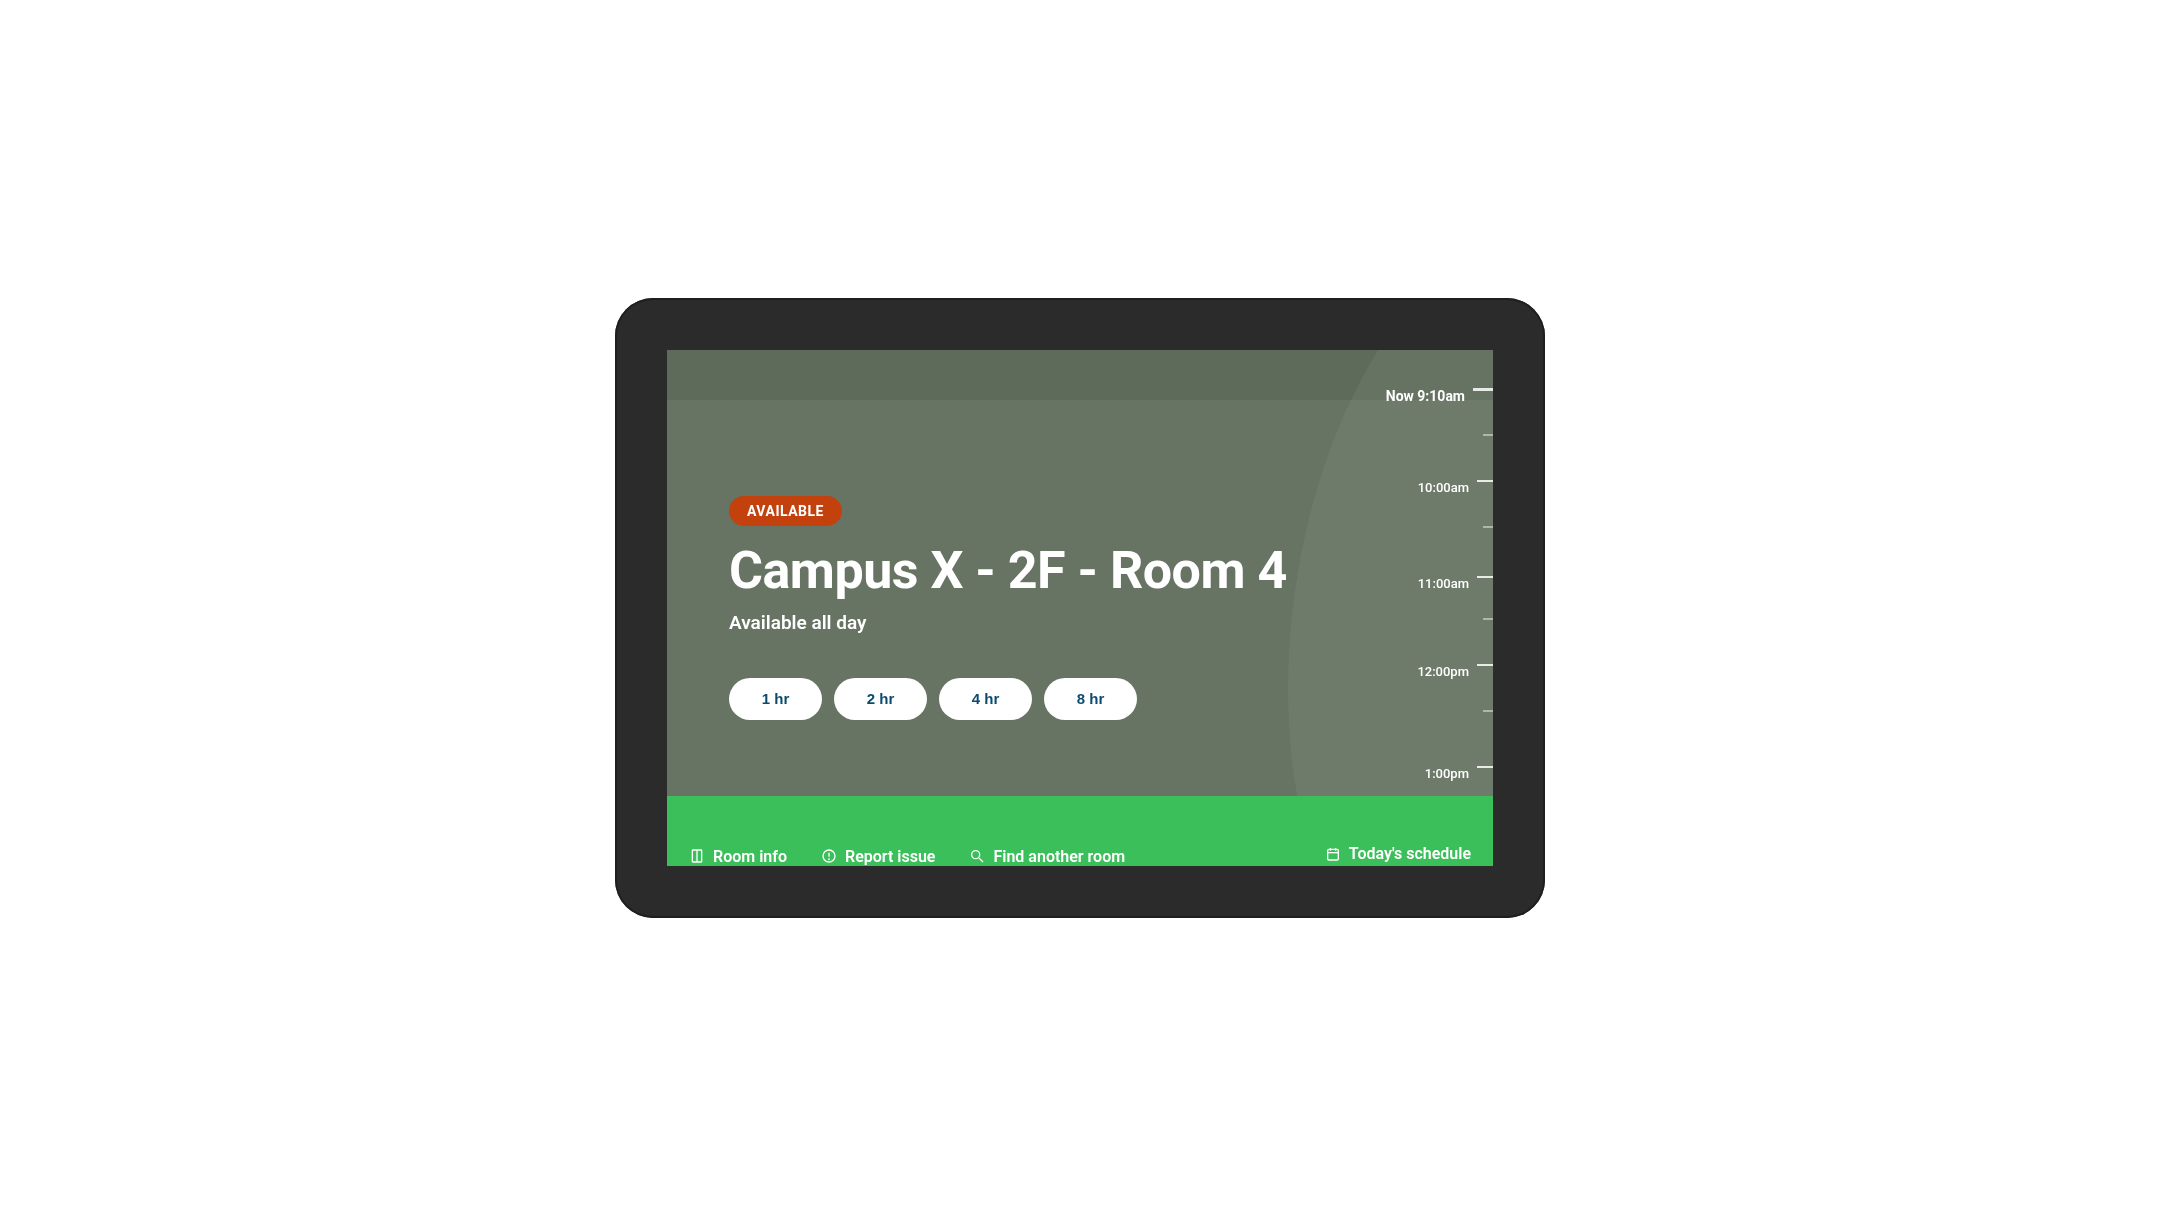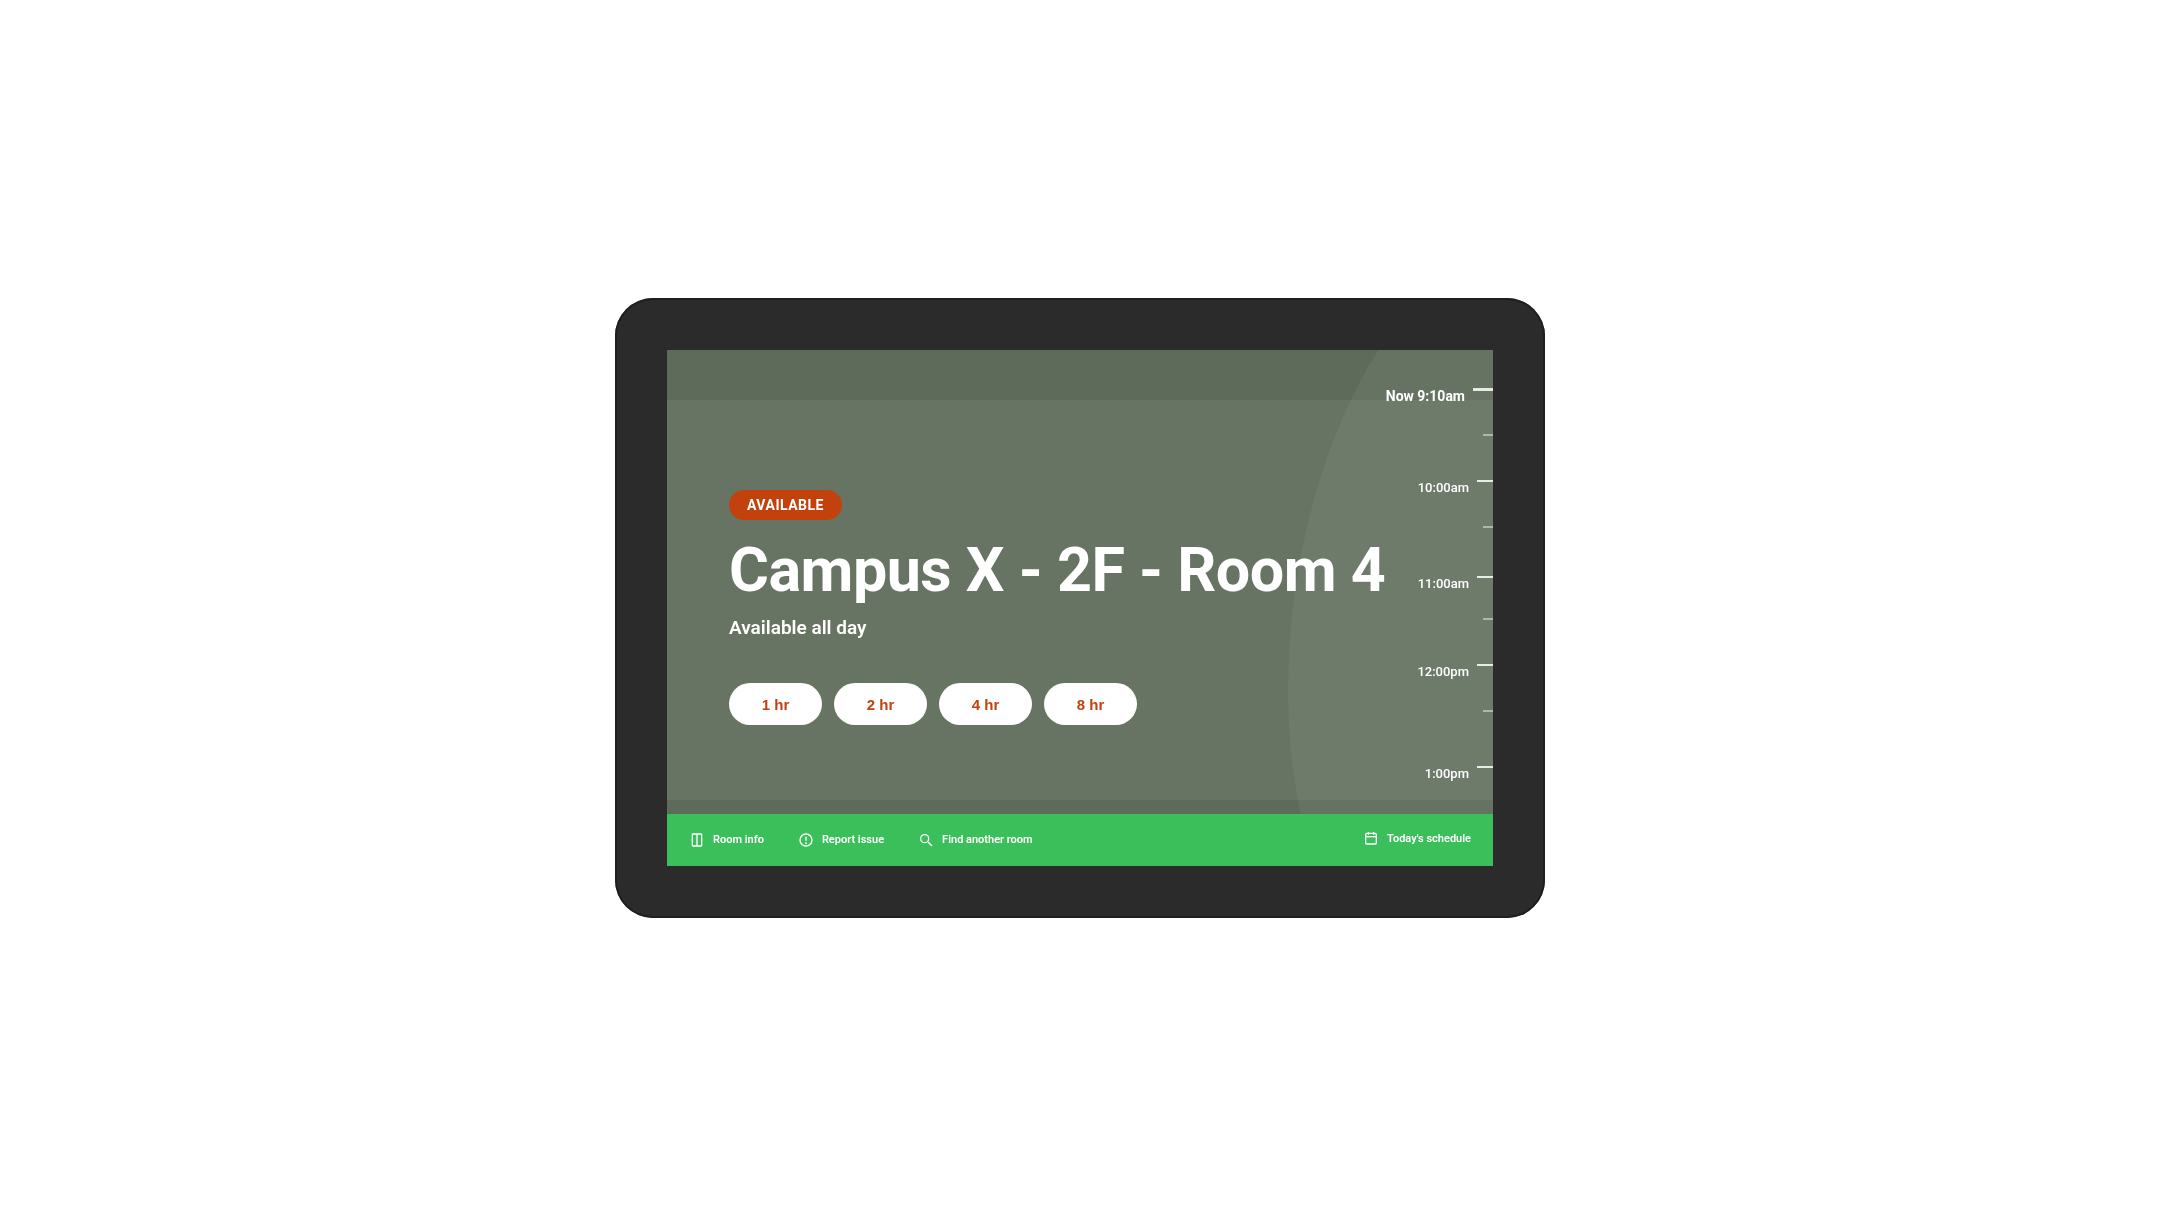--- a/index.html
+++ b/index.html
@@ -69,39 +69,39 @@
     color: #ffffff;
     font-weight: 700;
     font-size: 14px;
     letter-spacing: 0.5px;
     padding: 7px 18px;
     border-radius: 999px;
     width: fit-content;
   }
   .room-title {
     color: #ffffff;
-    font-size: 61px;
+    font-size: 52px;
     font-weight: 700;
     margin-top: 14px;
     letter-spacing: -0.5px;
   }
   .availability {
     color: #ffffff;
     font-size: 19px;
     font-weight: 600;
     margin-top: 10px;
   }
   .duration-row {
     display: flex;
     gap: 12px;
     margin-top: 44px;
   }
   .duration-btn {
     background: #ffffff;
-    color: #c2410c;
+    color: #0c4a6e;
     border: none;
     border-radius: 999px;
     width: 93px;
     height: 42px;
     font-size: 15px;
     font-weight: 600;
     cursor: pointer;
     display: inline-flex;
     align-items: center;
     justify-content: center;
@@ -134,27 +134,27 @@
     border-top: 2px solid rgba(255,255,255,0.45);
   }
   .tick.now { width: 20px; border-top-width: 3px; }
 
   
   .bottom-bar {
     position: absolute;
     left: 0;
     right: 0;
     bottom: 0;
-    height: 52px;
+    height: 70px;
     background: #3bbf5a;
     display: flex;
-    align-items: center;
+    align-items: flex-end;
     padding: 0 22px;
     color: #ffffff;
-    font-size: 11px;
+    font-size: 16px;
     font-weight: 600;
   }
   .bb-left { display: flex; gap: 34px; }
   .bb-right { margin-left: auto; }
   .bb-item {
     display: inline-flex;
     align-items: center;
     gap: 8px;
     cursor: pointer;
   }

